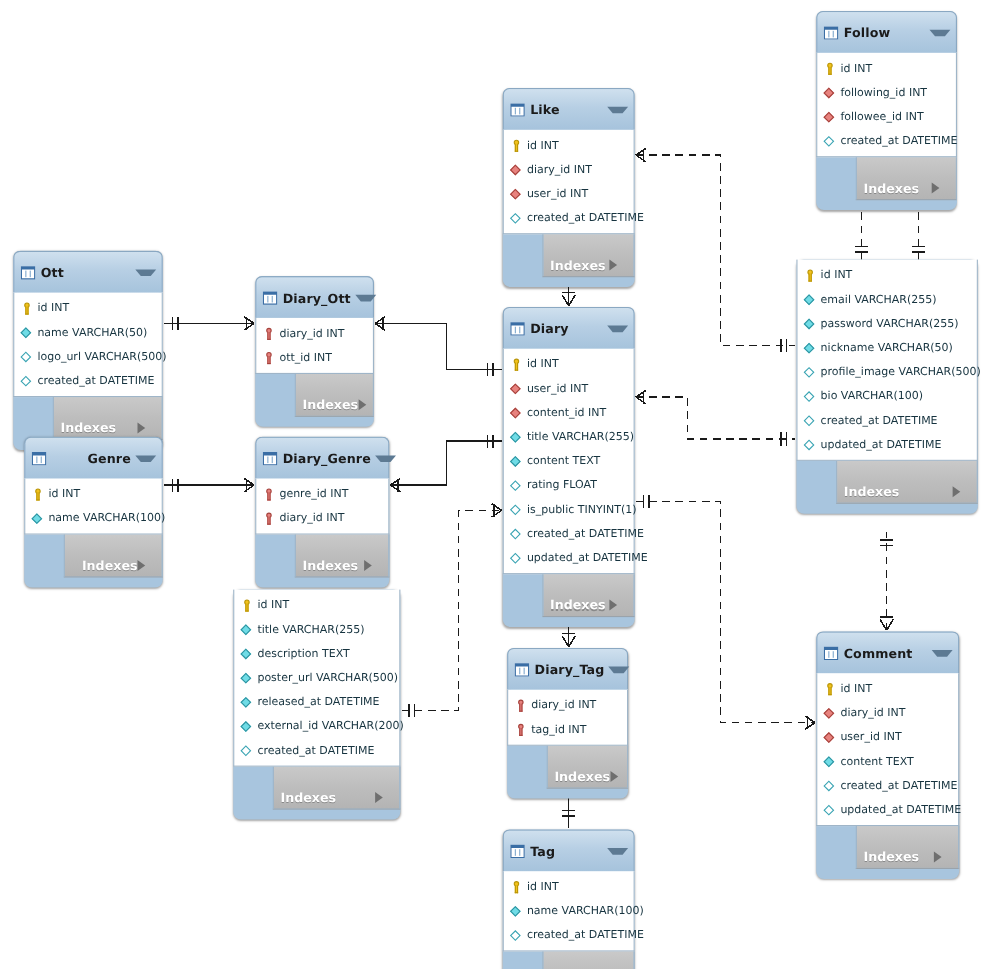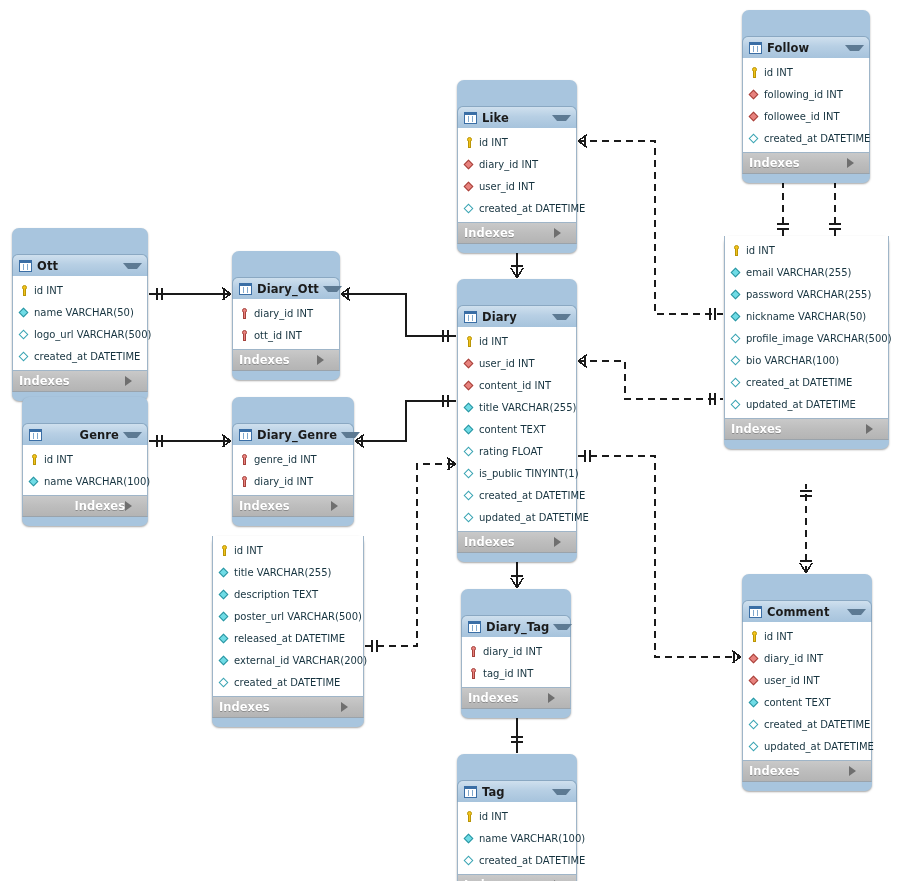--- a/index.html
+++ b/index.html
@@ -16,29 +16,28 @@
   
   .tbl{
     position:absolute;
     background:#a8c5de;
     border-radius:7px;
     box-shadow:0 1px 2px rgba(0,0,0,.35);
     box-sizing:border-box;
     padding:0 0 9px 0;
   }
   .tbl .hdr{
-    height:22px;
+    height:38px;
     display:flex;align-items:center;
     padding:0 5px 0 6px;
     border-top-left-radius:6px;border-top-right-radius:6px;
     background:linear-gradient(to bottom,#cfe0ee 0%,#b7cfe4 45%,#a6c3dc 100%);
     border:1px solid #8aa8c2;
     border-bottom:none;
     box-sizing:border-box;
-    margin-top:26px;
   }
   .tbl .hdr .tblicon{
     width:13px;height:12px;flex:0 0 13px;margin-right:5px;
     background:#ffffff;
     border:1px solid #3a6ea5;
     border-top:3px solid #3a6ea5;
     box-sizing:border-box;
     position:relative;
   }
   .tbl .hdr .tblicon:before,
@@ -95,25 +94,26 @@
     content:"";position:absolute;left:4px;top:1px;width:5px;height:5px;border-radius:50%;
     background:#e8827e;border:1px solid #a5423c;box-sizing:border-box;
   }
   .gl.pin:after{
     content:"";position:absolute;left:5px;top:5px;width:3px;height:7px;
     background:#e8827e;border:1px solid #a5423c;border-top:none;box-sizing:border-box;
   }
 
   .idx{
     height:20px;display:flex;align-items:center;
-    padding:0 7px 0 6px;
+    padding:18px 7px 0 6px;
     background:linear-gradient(to bottom,#c9c9c9 0%,#bdbdbd 50%,#b4b4b4 100%);
     border-left:1px solid #9fb5c8;border-right:1px solid #9fb5c8;border-bottom:1px solid #9aa3ab;
     font-size:11.5px;font-weight:bold;color:#ffffff;
     text-shadow:0 1px 0 rgba(0,0,0,.25);
+    margin-left:36px;
   }
   .idx .lbl{flex:1 1 auto;}
   .idx .arw{
     width:0;height:0;flex:0 0 8px;
     border-top:5px solid transparent;border-bottom:5px solid transparent;
     border-left:7px solid #6f6f6f;
   }
 </style>
 </head>
 <body>

